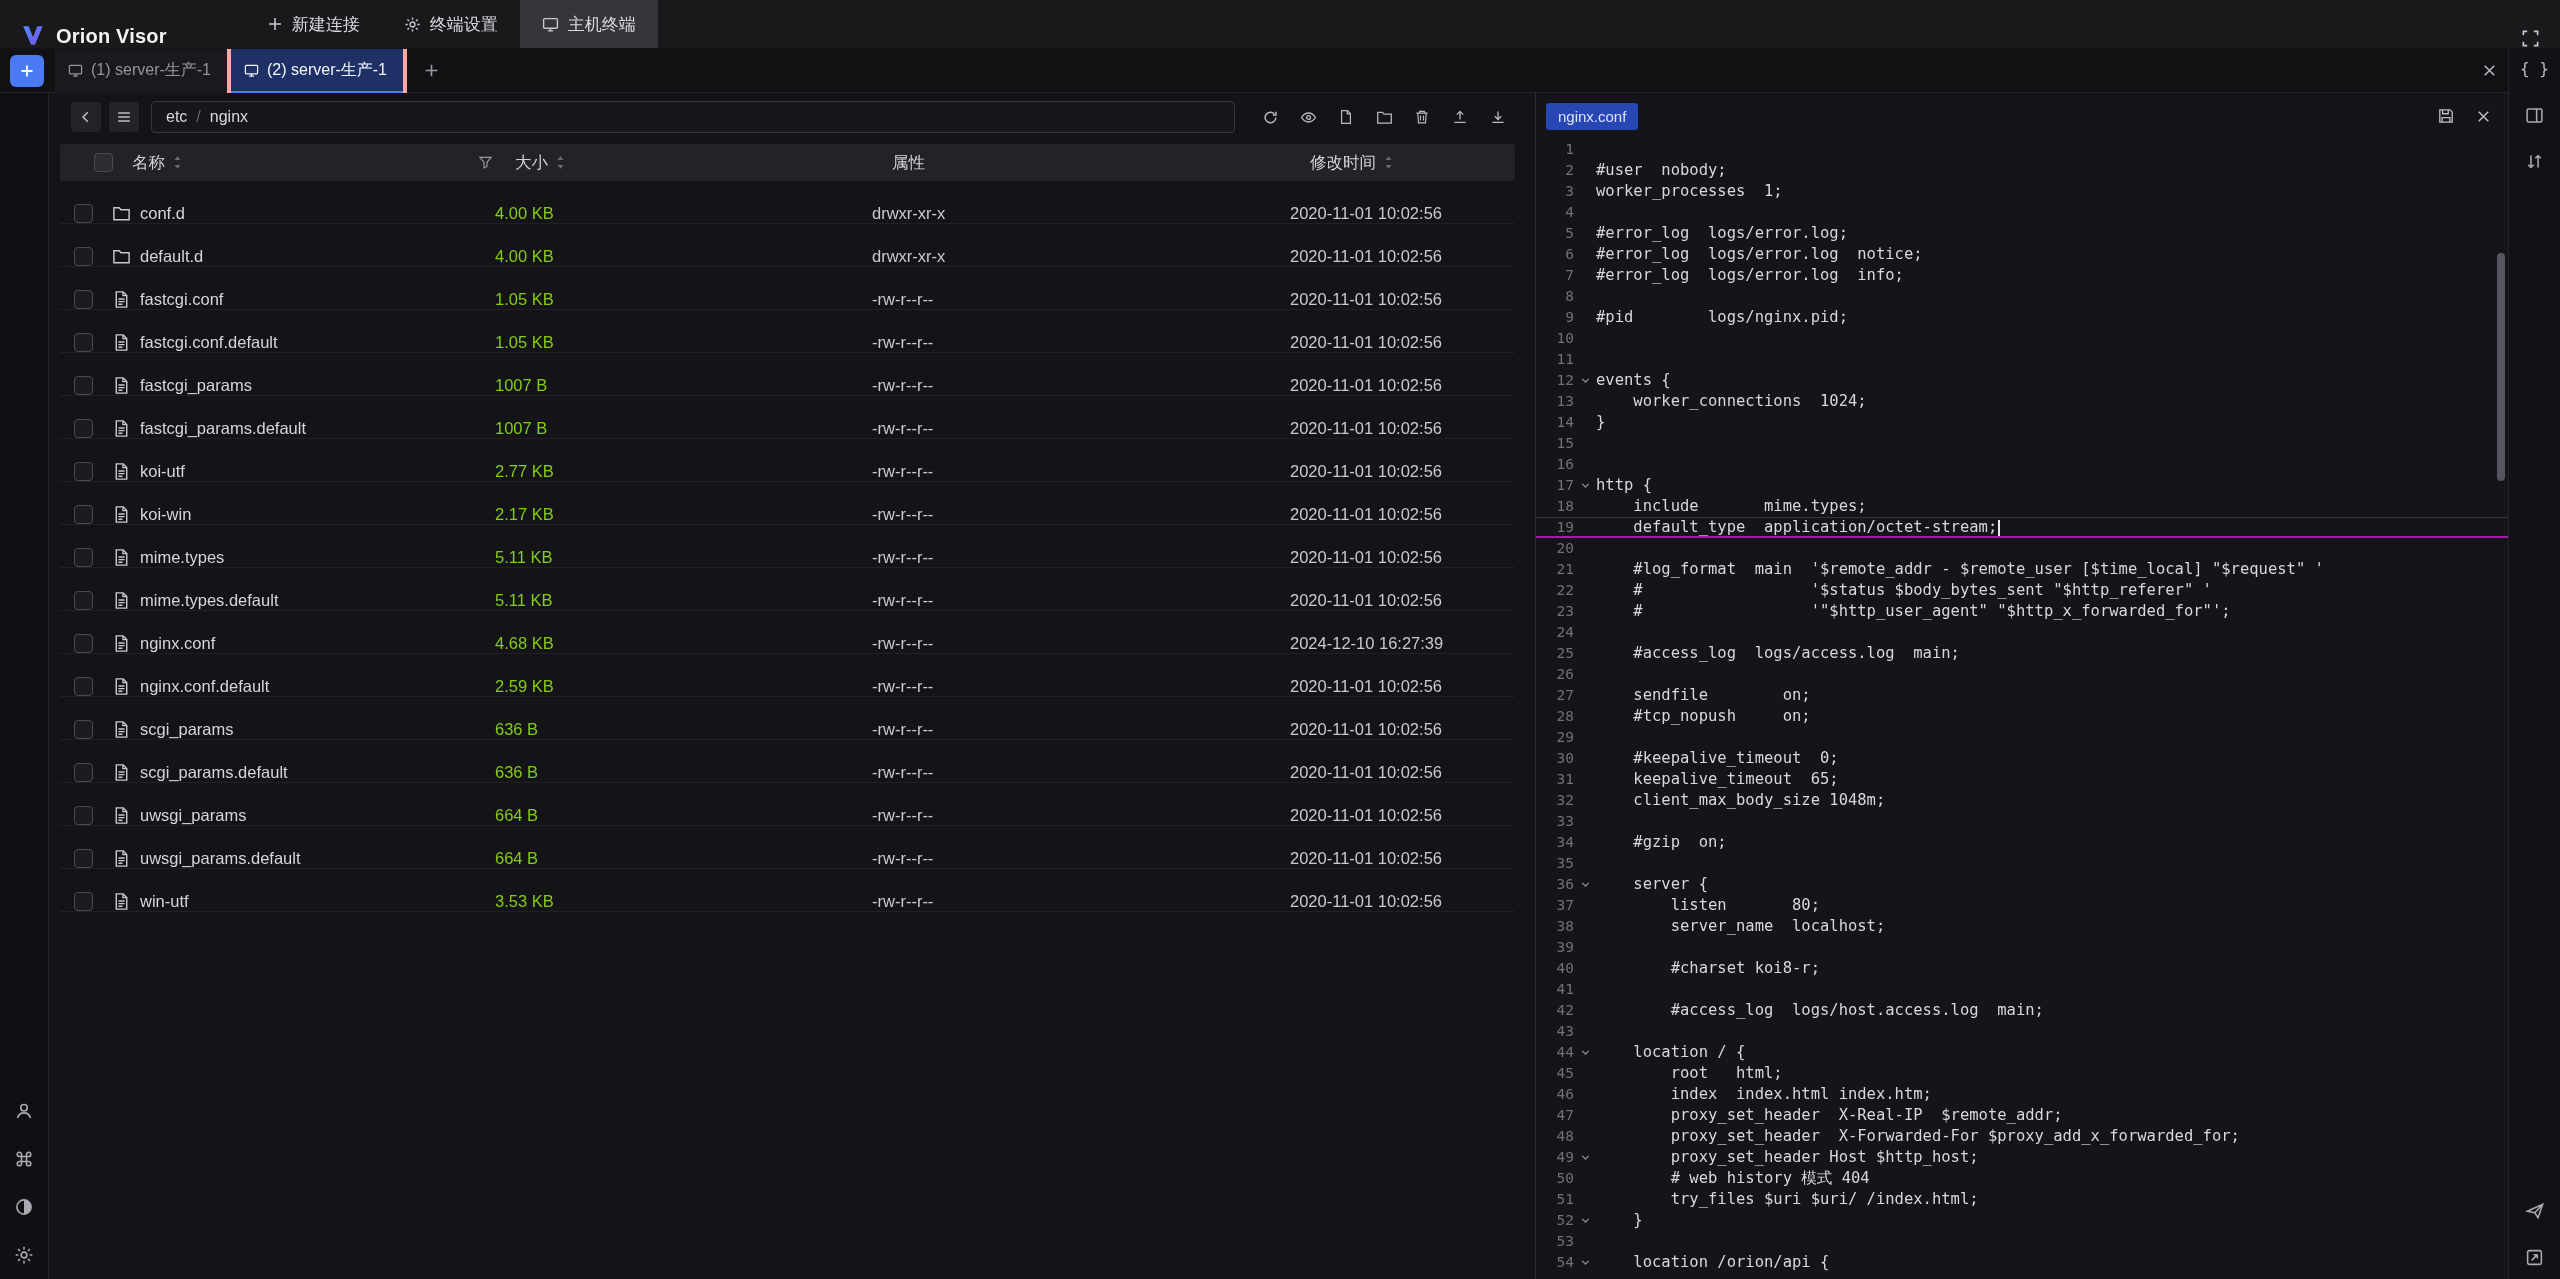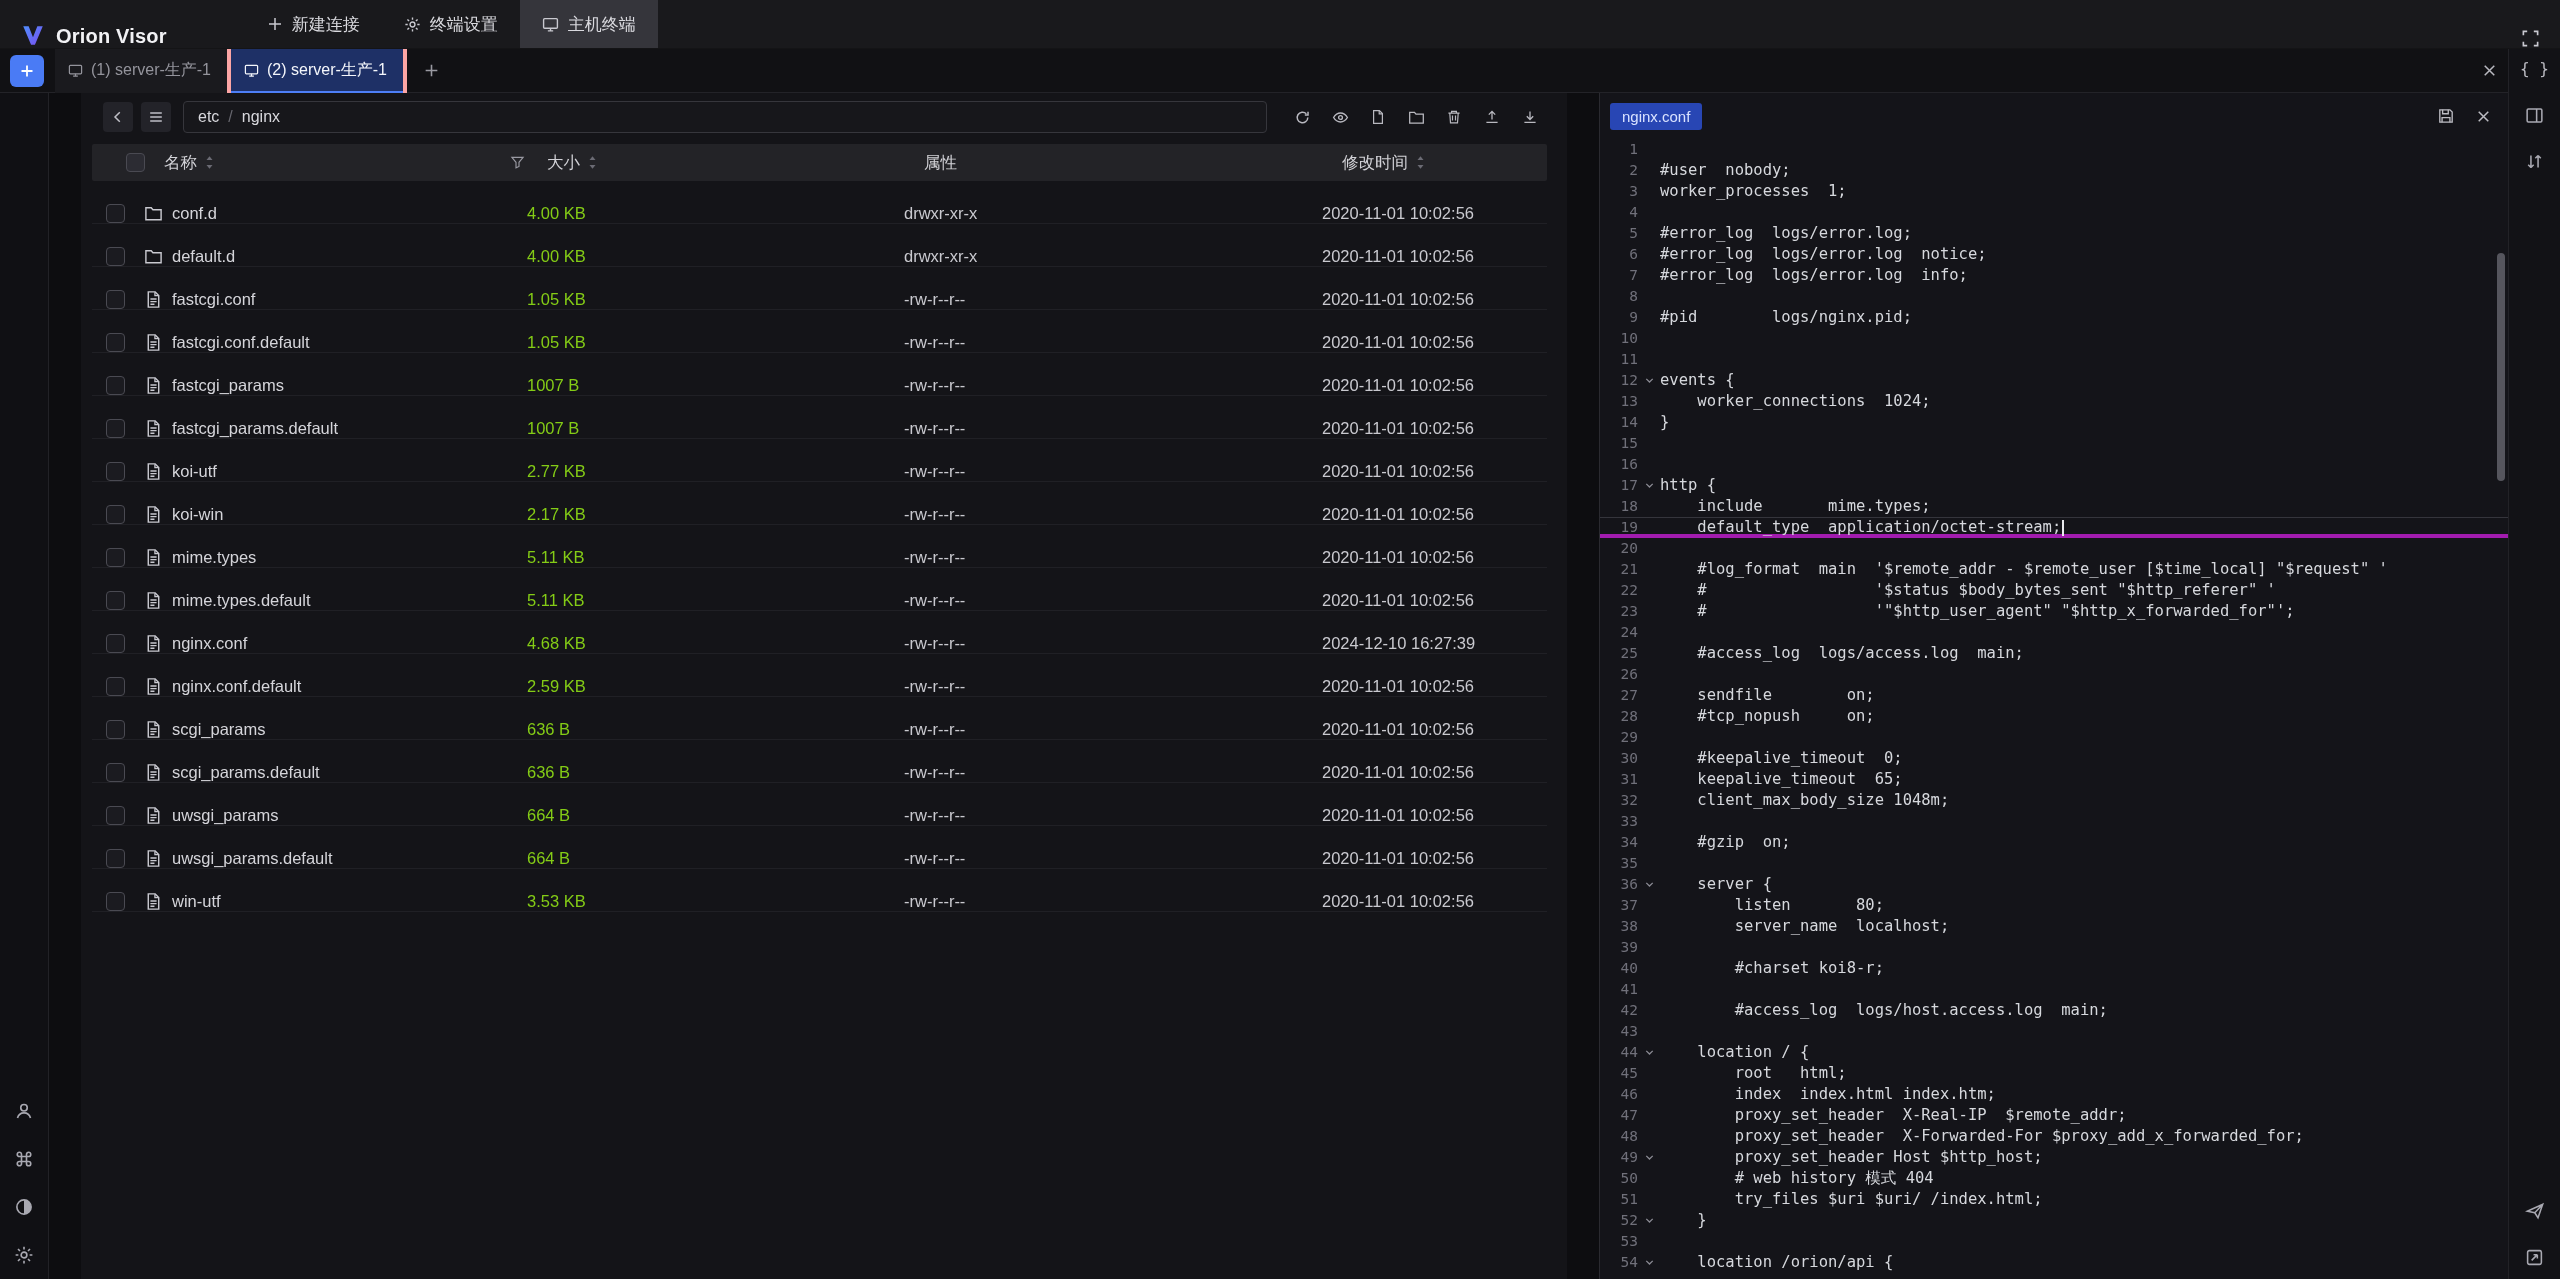--- a/index.html
+++ b/index.html
@@ -44,21 +44,21 @@
     border-right: 4px solid #fca5a5; cursor: pointer; white-space: nowrap; overflow: hidden;
   }
   .tab.active {
     background: #1e3066; color: #f4f6fb;
     box-shadow: inset 0 -2px 0 #4d7ef6;
   }
   .tab-add { margin-left: 16px; color: #9a9aa2; cursor: pointer; }
   .tabbar-close { margin-left: auto; color: #b9b9c0; cursor: pointer; }
 
   
-  .main { position: absolute; top: 93px; left: 0; right: 52px; bottom: 0; display: flex; gap: 32px; }
+  .main { position: absolute; top: 93px; left: 0; right: 52px; bottom: 0; display: flex; }
 
   .left-strip {
     width: 49px; background: #101014; border-right: 1px solid #222227;
     display: flex; flex-direction: column; justify-content: flex-end; align-items: center;
     gap: 28px; padding-bottom: 14px; flex: none;
   }
   .strip-icon { color: #a9a9b2; cursor: pointer; }
 
   
   .file-panel { width: 1486px; flex: none; background: #141418; position: relative; }
@@ -105,21 +105,21 @@
     border-radius: 3px; cursor: default;
   }
   .editor-actions { margin-left: auto; display: flex; gap: 20px; align-items: center; }
   .ed-icon { color: #bcbcc3; cursor: pointer; }
 
   .editor-body {
     position: absolute; top: 46px; left: 0; right: 0; bottom: 0;
     font-family: "DejaVu Sans Mono", monospace; font-size: 15.5px; overflow: hidden; cursor: text;
   }
   .eline { display: flex; height: 21px; line-height: 21px; white-space: pre; }
-  .eline.current { border-top: 1px solid #35353c; border-bottom: 4px solid #a21caf; line-height: 19px; }
+  .eline.current { border-top: 1px solid #35353c; border-bottom: 2px solid #a21caf; line-height: 19px; }
   .lnum { width: 38px; text-align: right; color: #70707a; flex: none; font-size: 14.5px; }
   .fold { width: 22px; flex: none; display: flex; align-items: center; justify-content: center; cursor: pointer; }
   .codetext { color: #d6d8dd; flex: none; }
   .caret { display: inline-block; width: 2px; height: 16px; background: #e8e8ec; vertical-align: text-bottom; margin-left: 1px; }
   .scroll-thumb { position: absolute; right: 3px; top: 160px; width: 8px; height: 228px; background: #55555d; border-radius: 4px; cursor: grab; }
 
   
   .right-strip {
     position: absolute; top: 49px; right: 0; bottom: 0; width: 52px;
     background: #121216; border-left: 1px solid #222227;

